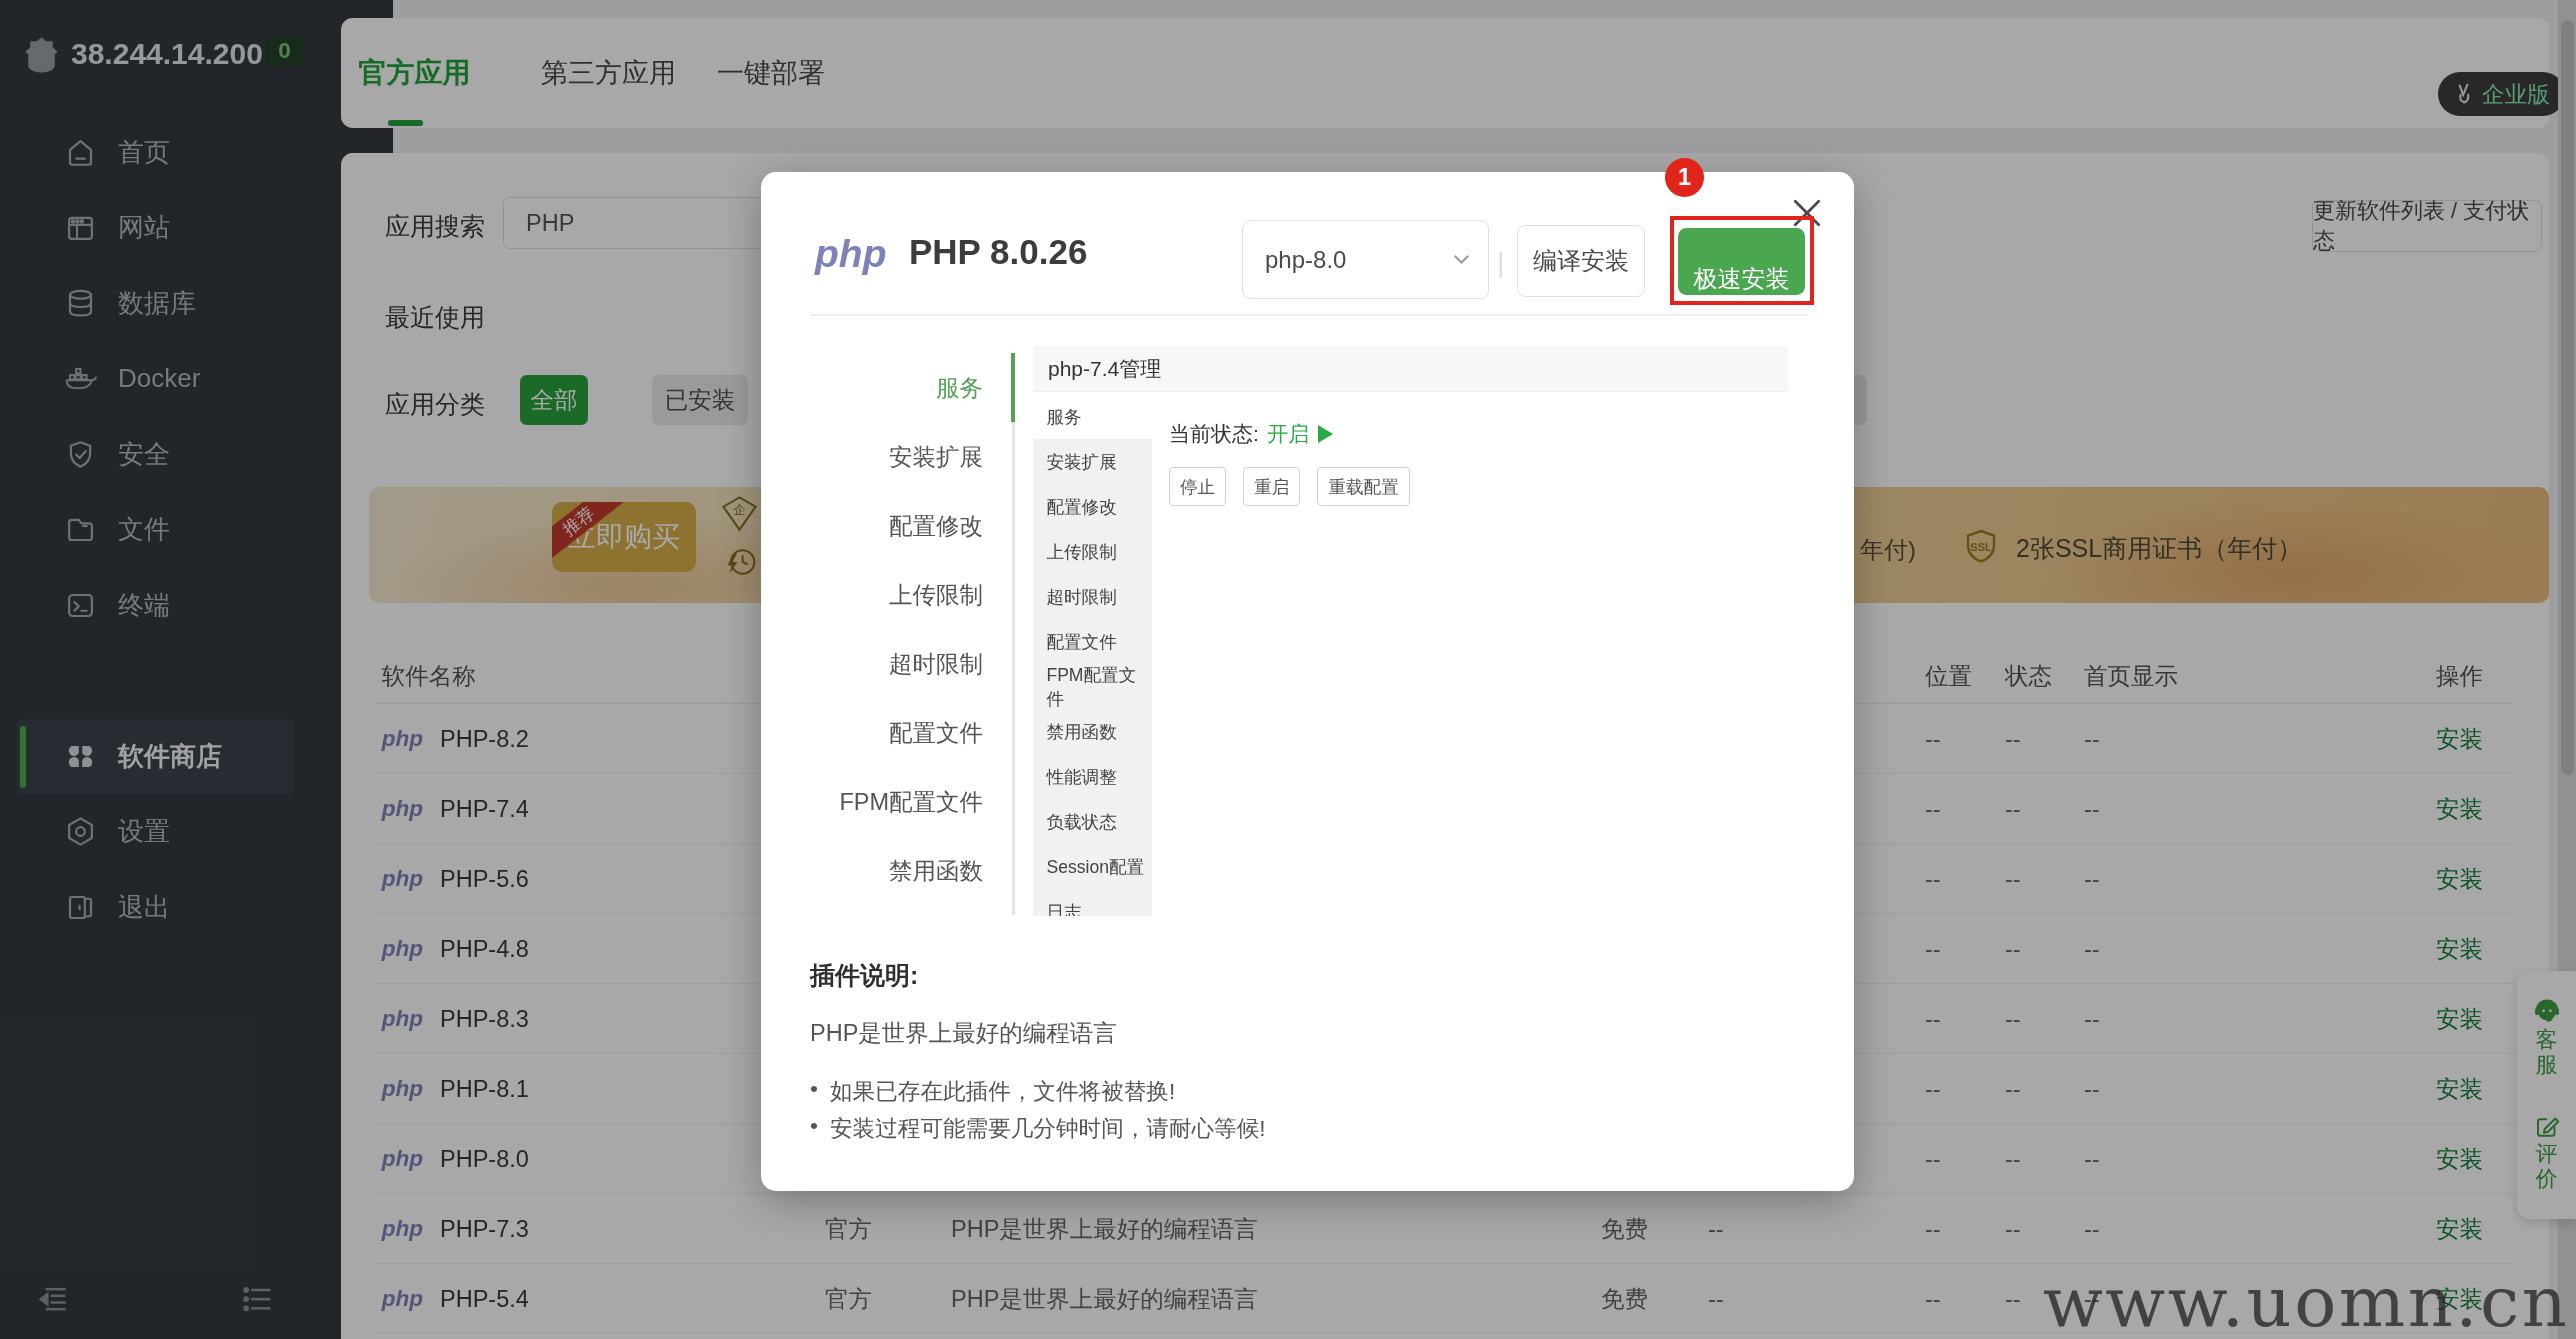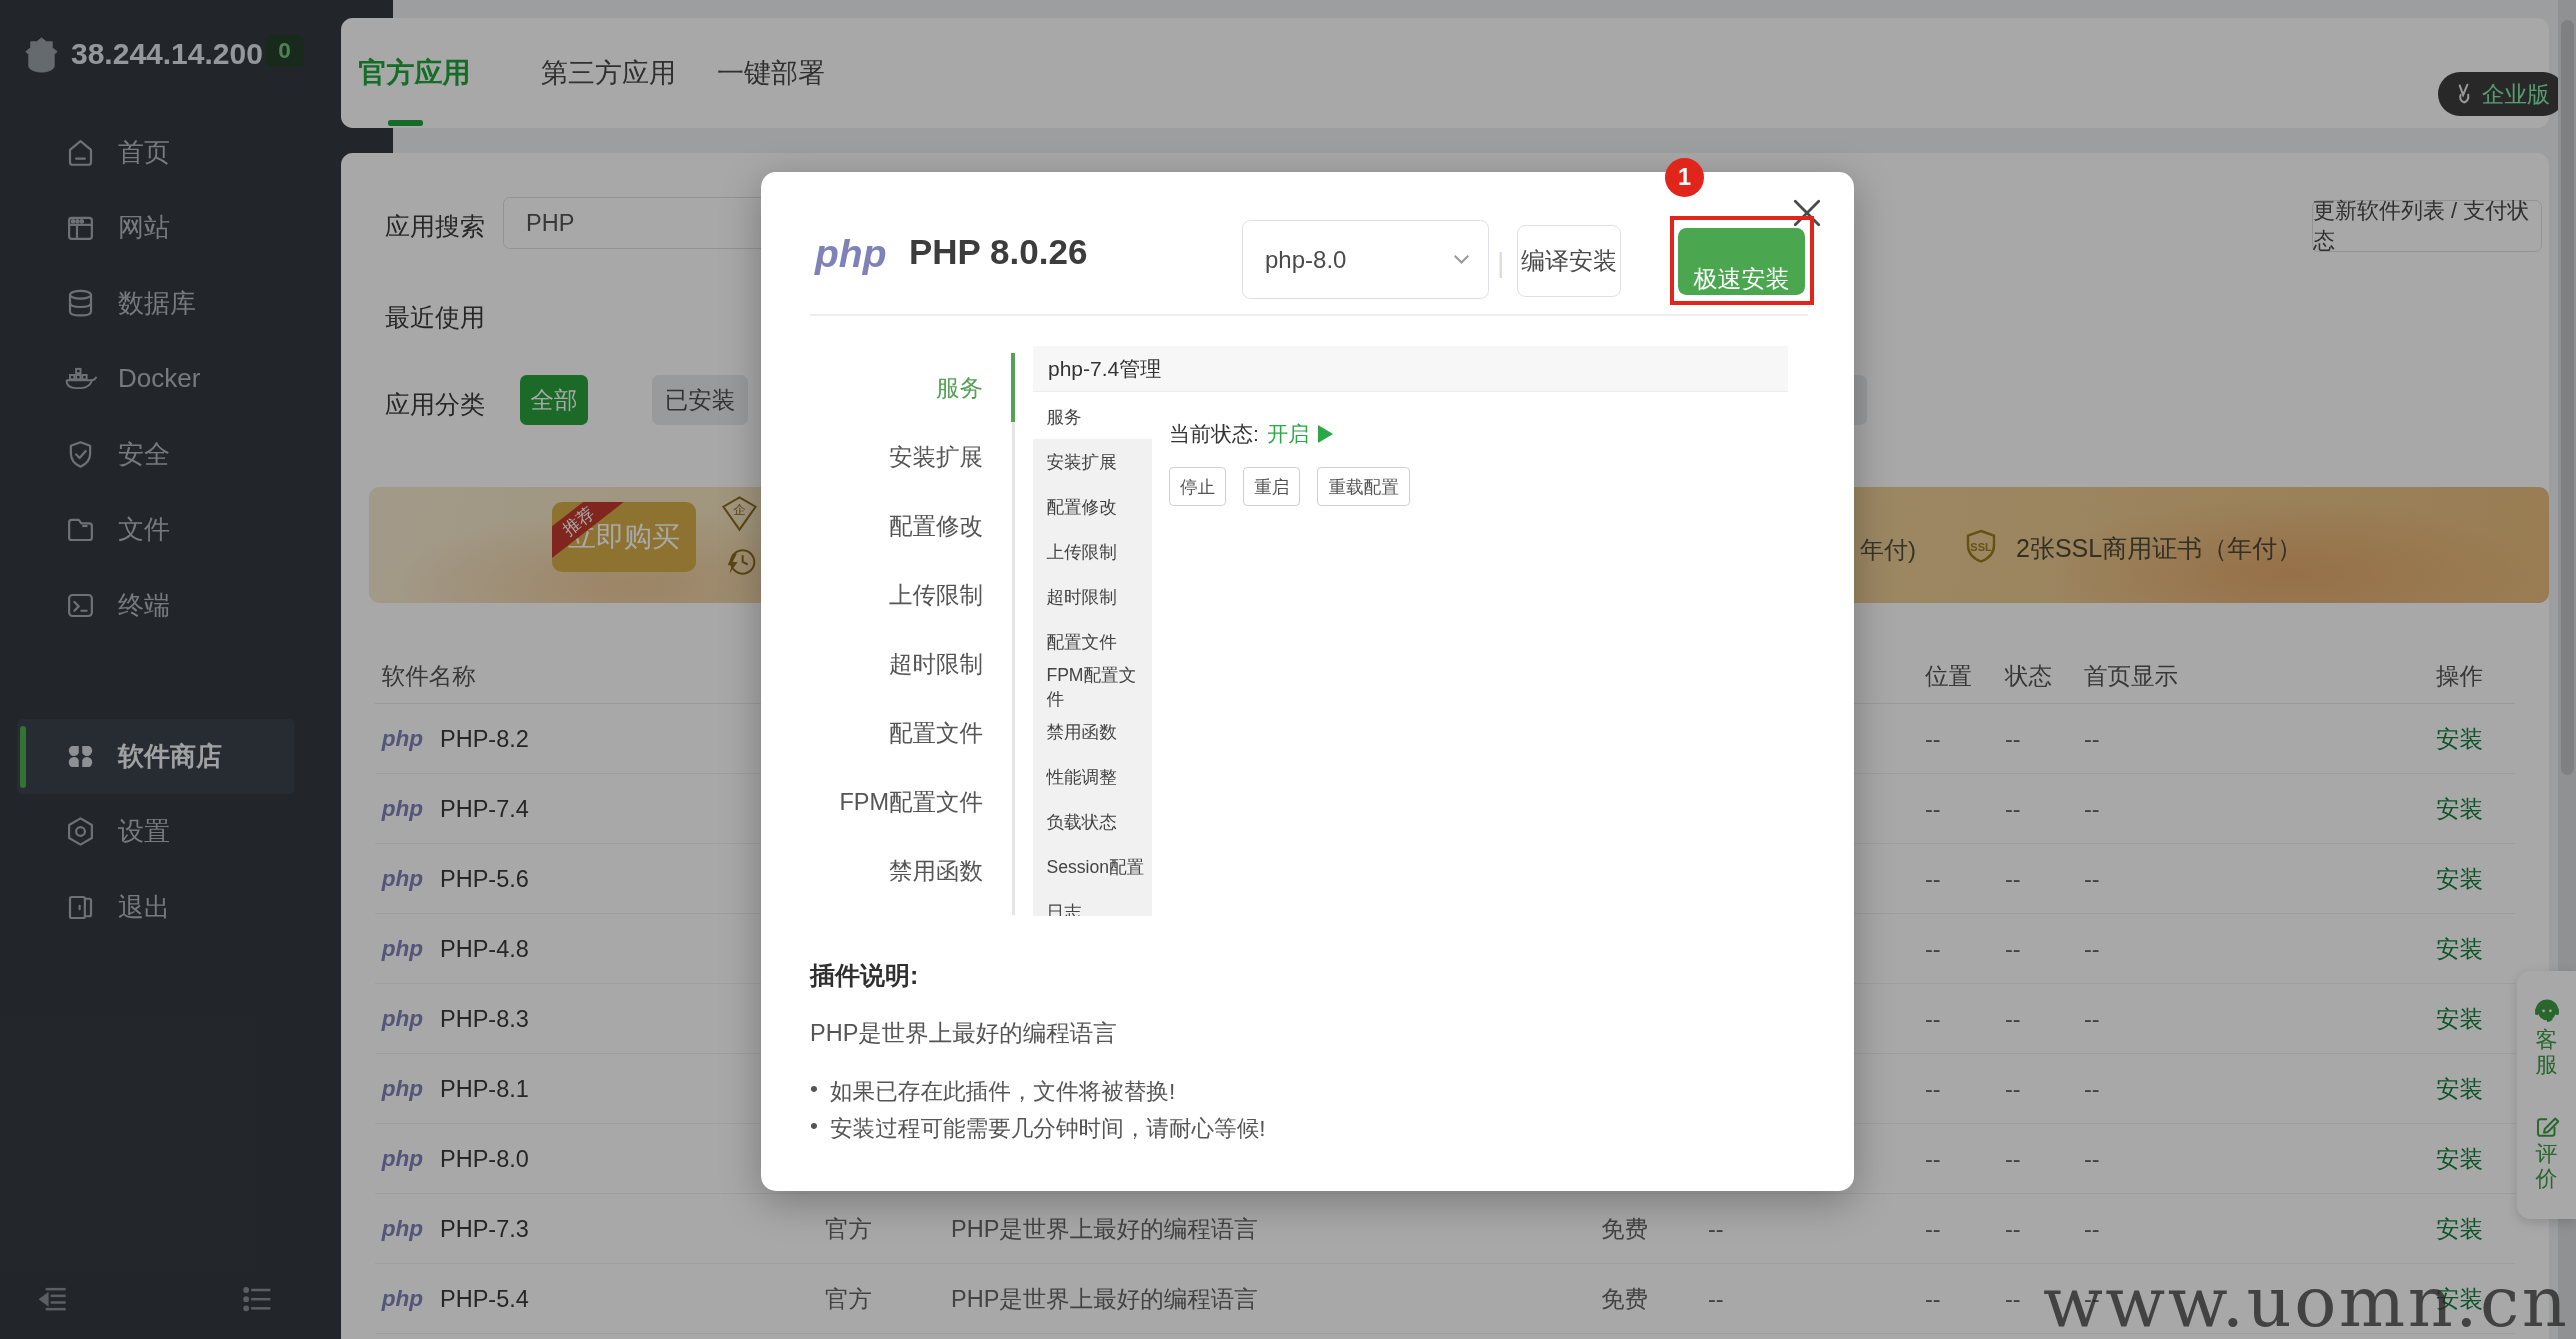--- a/index.html
+++ b/index.html
@@ -87,21 +87,21 @@
 
   
   #modal{left:761px;top:172px;width:1093px;height:1019px;background:#fff;border-radius:15px;
          box-shadow:0 10px 40px rgba(0,0,0,0.28);z-index:100;}
   #m-logo{left:54px;top:60px;font-size:39px;font-style:italic;font-weight:bold;color:#7e82b8;}
   #m-title{left:148px;top:60px;font-size:35px;font-weight:600;color:#3c3c3c;}
   #m-select{left:481px;top:48px;width:247px;height:79px;border:1.7px solid #dde0e4;border-radius:8.4px;
             display:flex;align-items:center;padding:0 18.4px 0 22px;box-sizing:border-box;font-size:24px;color:#4a4a4a;}
   #m-select .grow{flex:1;}
   #m-sep{left:736px;top:74px;font-size:28.5px;color:#dcdcdc;}
-  #m-compile{left:756px;top:53px;width:104px;height:72px;border:1.7px solid #dde0e4;border-radius:8.4px;
+  #m-compile{left:756px;top:53px;width:128px;height:72px;border:1.7px solid #dde0e4;border-radius:8.4px;
              display:flex;align-items:center;justify-content:center;font-size:24px;color:#4a4a4a;box-sizing:border-box;}
   #m-fast{left:917px;top:56px;width:127px;height:67px;border-radius:8.4px;background:#4ba650;
           display:flex;align-items:flex-end;justify-content:center;font-size:24px;color:#fff;}
   #m-close{left:1030px;top:25px;width:32px;height:32px;}
   #m-divider{left:49px;top:142px;width:998px;height:1.7px;background:#eee;}
   #m-nav{left:0;top:181px;width:222px;}
   #m-nav .mi{height:69px;display:flex;align-items:center;justify-content:flex-end;font-size:23.5px;color:#555;}
   #m-nav .mi.active{color:#55a257;}
   #m-vsep{left:251px;top:181px;width:2.5px;height:562px;background:#e4e4e4;}
   #m-vsep-green{left:250px;top:181px;width:4.2px;height:69px;background:#55a257;}

